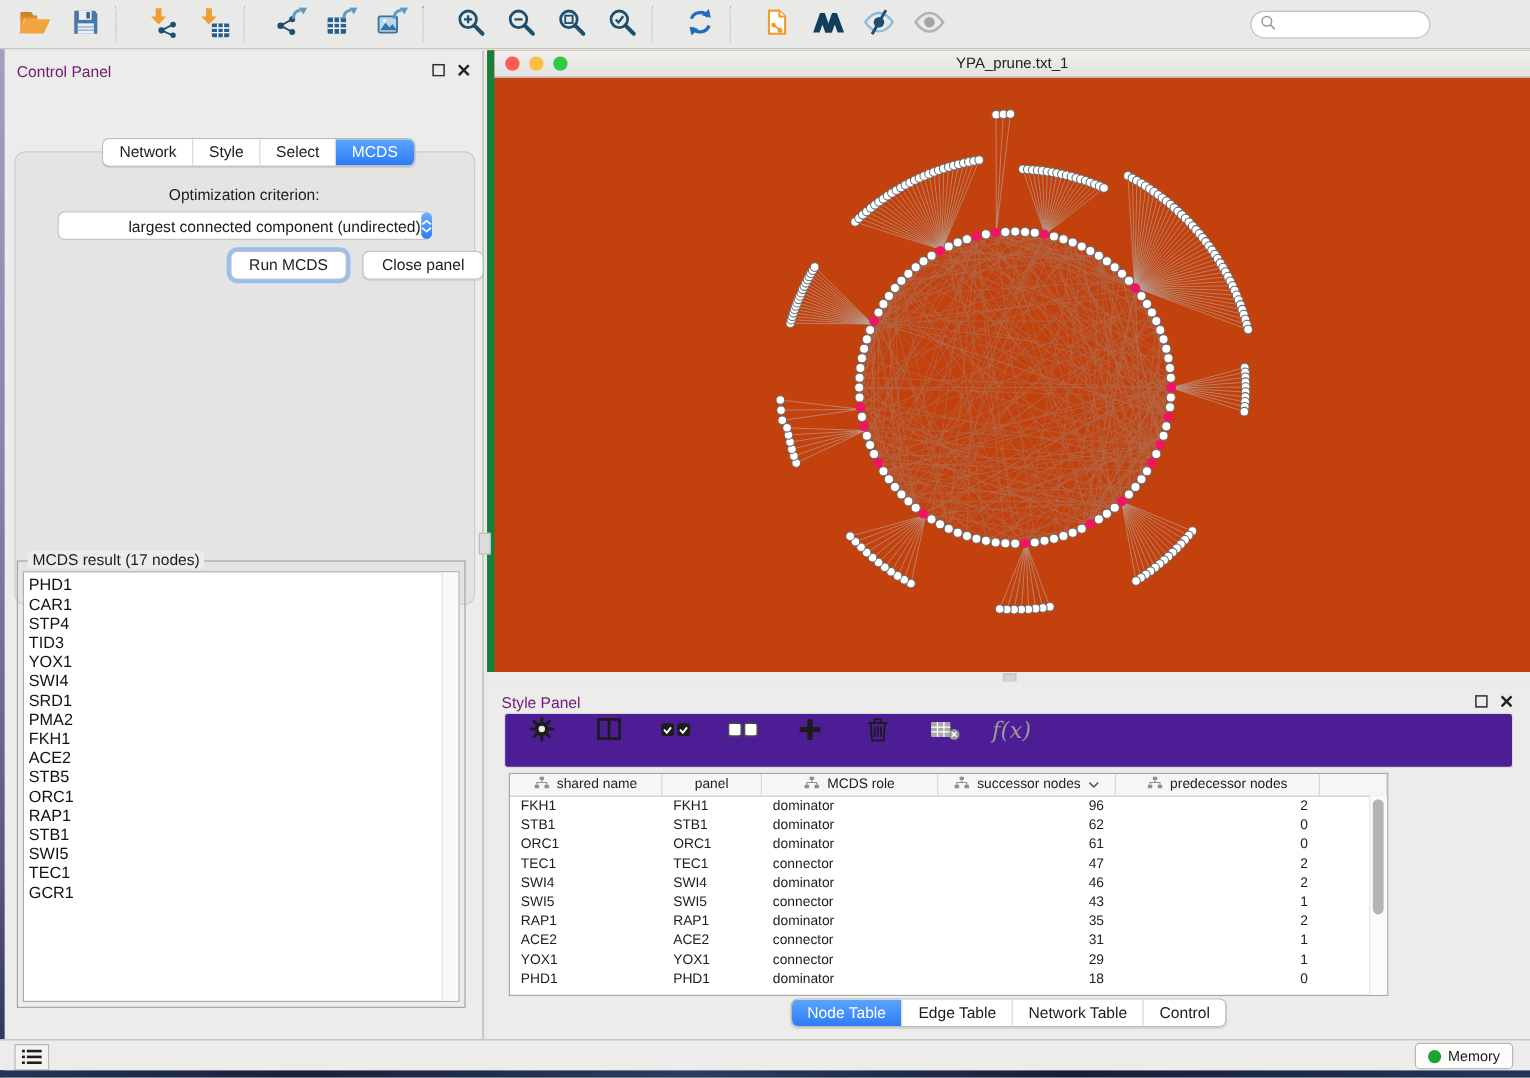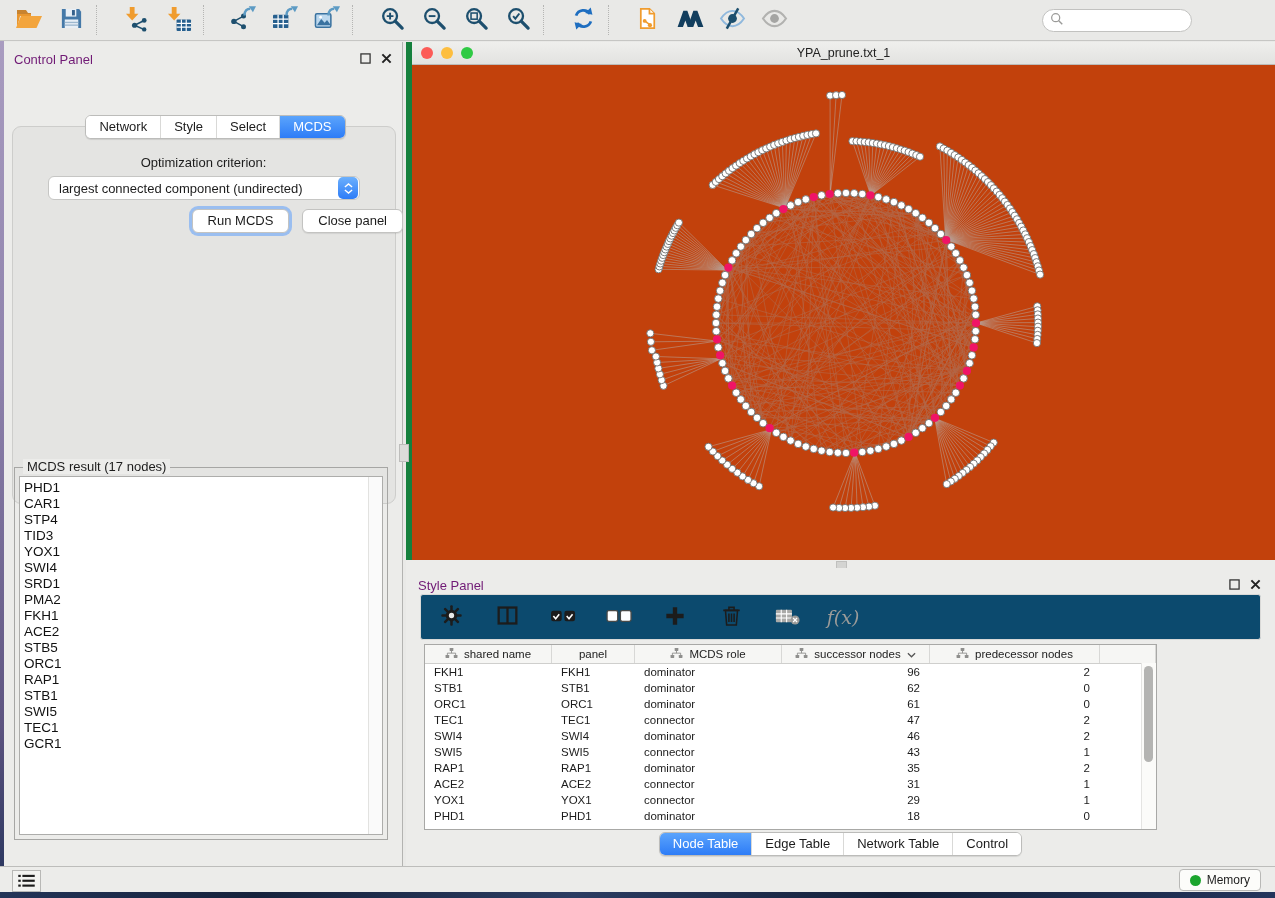--- a/index.html
+++ b/index.html
@@ -28,21 +28,21 @@
                border:1px solid #cdcdcb;border-radius:9px;}
   .seg{display:inline-flex;background:#fff;border:1px solid #bcbcba;border-radius:6px;overflow:hidden;
        box-shadow:0 1px 1px rgba(0,0,0,.10);}
   .seg .segb{border:none;background:#fff;padding:3px 13px 4px 13px;font-family:inherit;font-size:13px;color:#1c1c1c;
        border-left:1px solid #d9d9d7;}
   .seg .segb:first-child{border-left:none;}
   .seg .segb.sel{background:linear-gradient(#5ba4fc,#2d7cf7);color:#fff;}
   .tabs-wrap{position:absolute;left:0;top:73px;width:399px;text-align:center;z-index:3;margin-left:12px;}
   .opt-label{position:absolute;left:0;top:113px;width:399px;text-align:center;z-index:3;}
   .dropdown{position:absolute;left:44px;top:134px;width:312px;height:24px;background:#fff;border:1px solid #c6c6c4;
-            border-radius:6px;z-index:3;display:flex;align-items:center;box-sizing:border-box;}
+            border-radius:6px;z-index:3;display:flex;align-items:center;box-sizing:border-box;padding-left:48px;}
   .dropdown .dd-text{flex:1;padding-left:10px;font-size:13px;white-space:nowrap;}
   .dd-stepper{width:20px;height:22px;border-radius:5px;background:linear-gradient(#6cb0fd,#2d7cf7);
               display:flex;flex-direction:column;align-items:center;justify-content:center;gap:1px;margin-right:1px;}
   .btn-row{position:absolute;left:0;top:167px;width:399px;display:flex;justify-content:flex-end;gap:13px;z-index:3;}
   .mac-btn{background:#fff;border:1px solid #c3c3c1;border-radius:6px;padding:3px 15px 4px 15px;
            font-family:inherit;font-size:13px;color:#1c1c1c;box-shadow:0 1px 1px rgba(0,0,0,.08);}
   .mac-btn.focus{box-shadow:0 0 0 3px rgba(105,165,250,.6);}
   .result-group{position:absolute;left:10px;top:425px;width:372px;height:371px;border:1px solid #a6a6a4;z-index:2;}
   .result-legend{position:absolute;left:8px;top:-9px;background:#ececea;padding:0 4px;font-size:13px;}
   .result-list{position:absolute;left:4px;top:8px;right:4px;bottom:4px;background:#fff;border:1px solid #adadab;overflow:hidden;}
@@ -56,22 +56,22 @@
   .lights{display:flex;gap:8px;margin-left:9px;}
   .light{width:12px;height:12px;border-radius:50%;}
   .net-title{position:absolute;left:0;right:0;text-align:center;font-size:12.5px;color:#222;}
   #net-svg{display:block;}
   
   .vsplit-handle{position:absolute;left:399px;top:444px;width:8px;height:16px;background:#dcdcda;border:1px solid #bdbdbb;z-index:5;}
   .hsplit{position:absolute;left:406px;top:560px;width:869px;height:8px;background:#ececea;}
   .hsplit-handle{position:absolute;left:430px;top:1px;width:9px;height:6px;background:#d4d4d2;border:1px solid #c0c0be;}
   
   .table-panel{position:absolute;left:406px;top:568px;width:869px;height:298px;background:#ececea;box-sizing:border-box;}
-  .tp-toolbar{position:absolute;left:14px;top:26px;right:14px;height:46px;background:#0c4a6e;border:1px solid #d9d9d7;
-              border-radius:3px;display:flex;align-items:center;gap:28px;padding-left:16px;box-sizing:border-box;}
+  .tp-toolbar{position:absolute;left:14px;top:26px;right:14px;height:46px;background:#4c1d95;border:1px solid #d9d9d7;
+              border-radius:3px;display:flex;gap:28px;padding-left:16px;box-sizing:border-box;}
   .tp-btn{background:none;border:none;padding:0;display:flex;align-items:center;justify-content:center;width:28px;height:28px;}
   .fx-label{font-family:"DejaVu Serif",serif;font-style:italic;font-size:19px;color:#9b9b99;}
   .ntable{position:absolute;left:18px;top:76px;width:733px;height:186px;background:#fff;border:1px solid #a8a8a6;
           box-sizing:border-box;overflow:hidden;}
   .thead{display:grid;grid-template-columns:127px 83px 147px 148px 170px 1fr;height:18px;background:#f6f6f4;
          border-bottom:1px solid #cfcfcd;}
   .th{display:flex;align-items:center;justify-content:center;gap:6px;font-size:11.5px;color:#222;
       border-right:1px solid #d8d8d6;overflow:hidden;white-space:nowrap;}
   .trow{display:grid;grid-template-columns:127px 83px 147px 148px 170px 1fr;height:16px;}
   .td{font-size:11.5px;line-height:16px;padding-left:9px;white-space:nowrap;overflow:hidden;}

